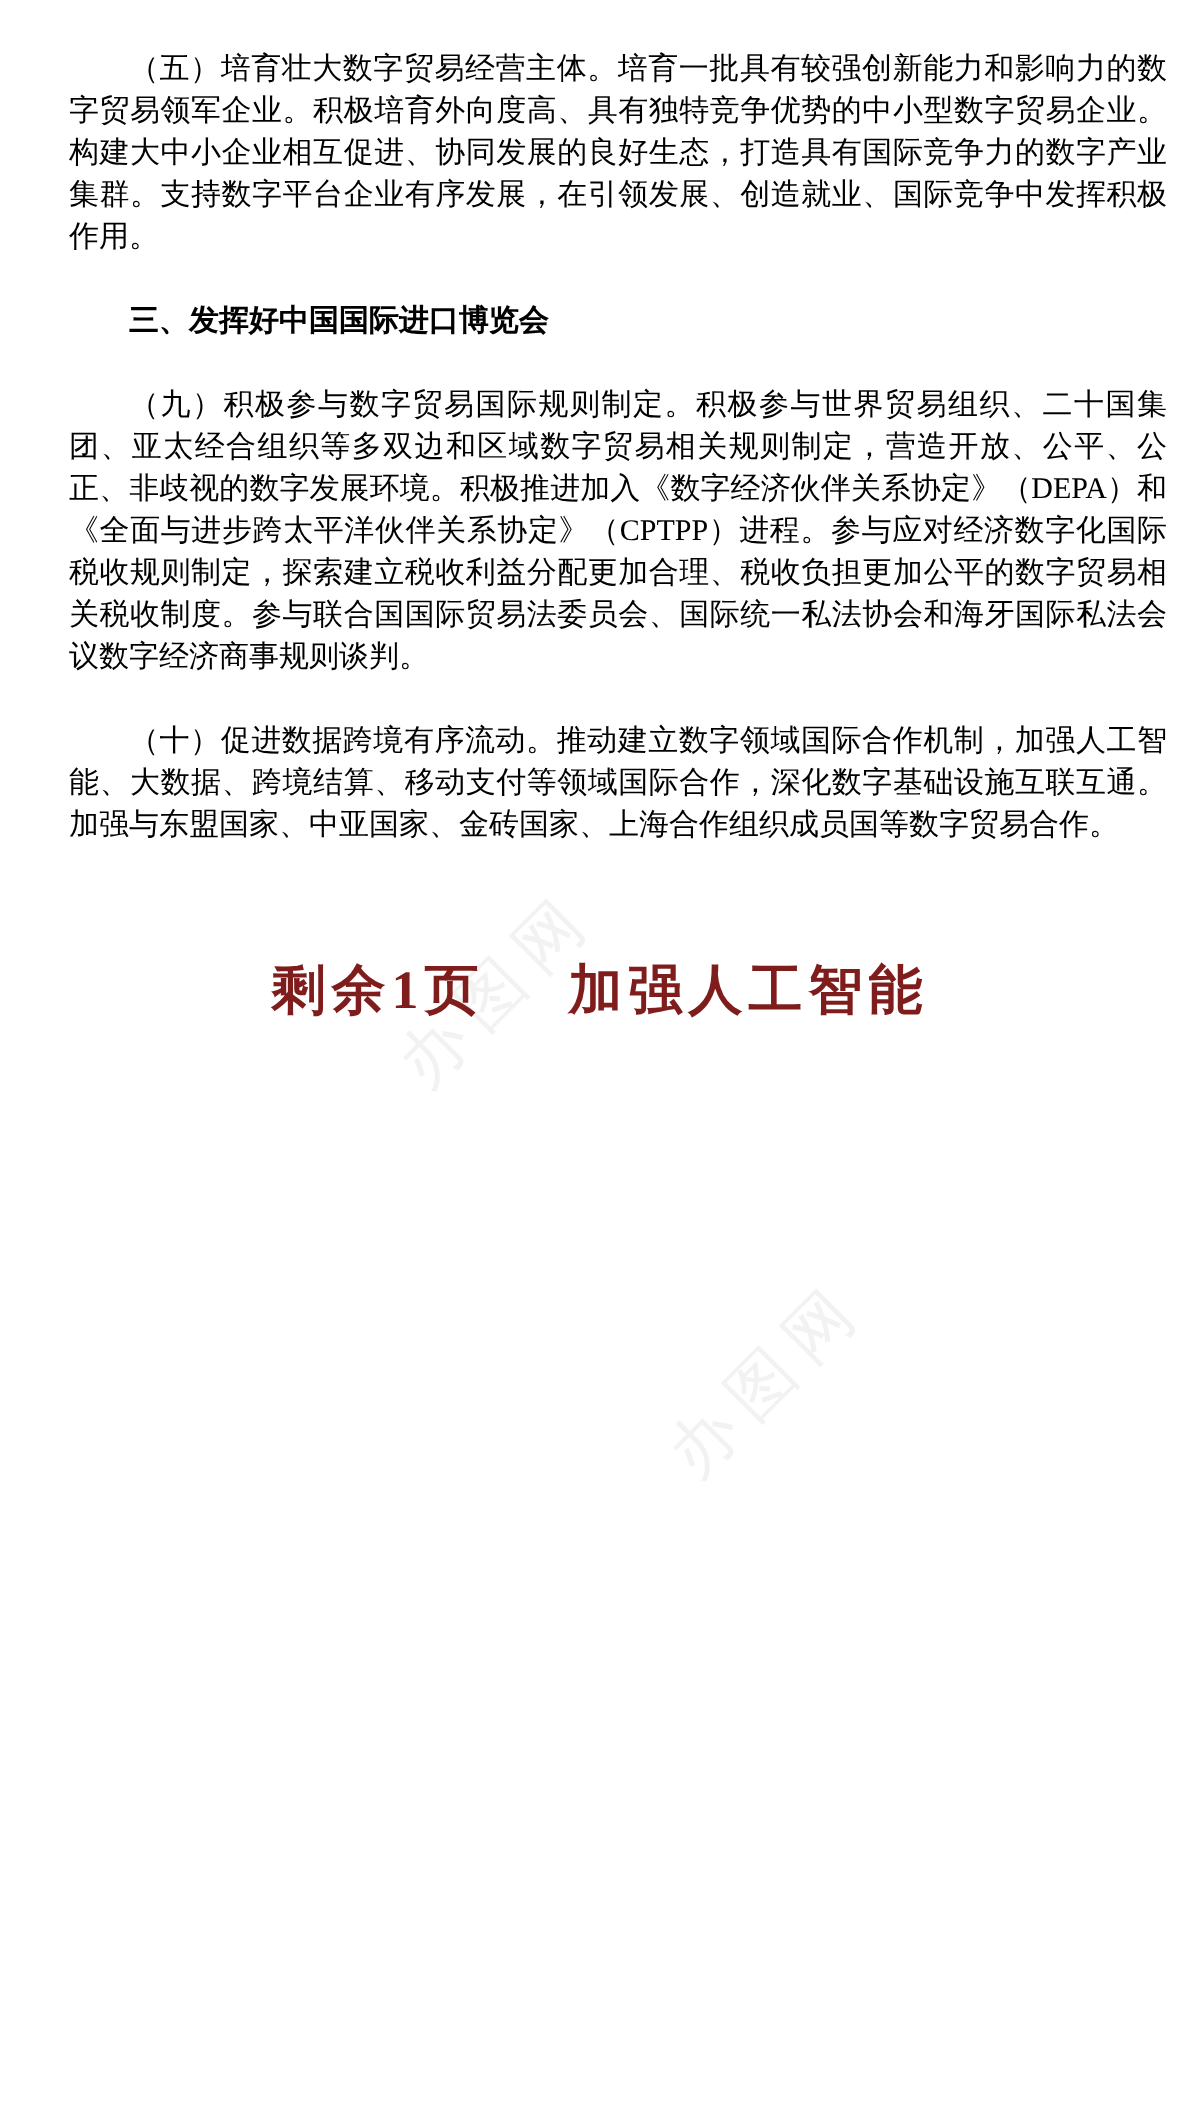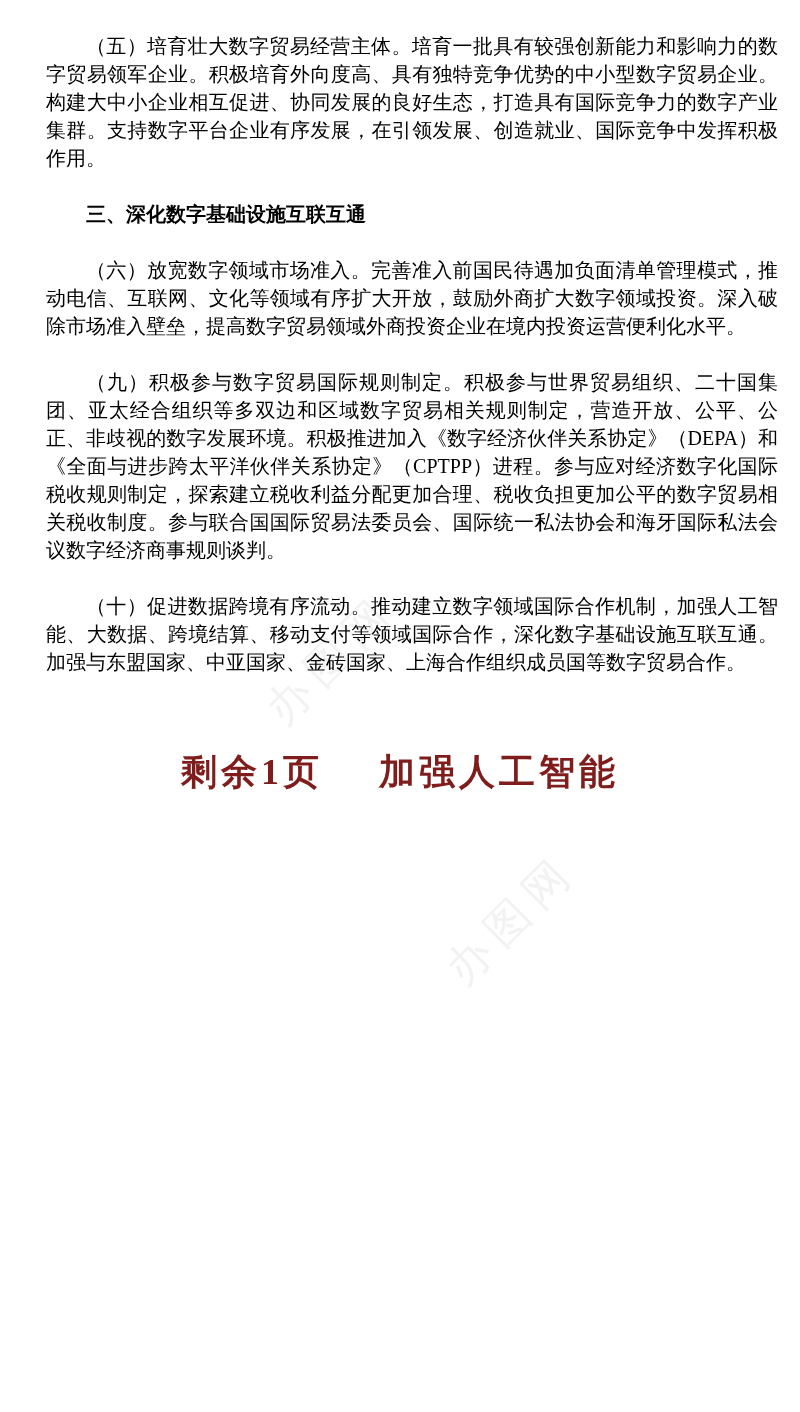--- a/index.html
+++ b/index.html
@@ -68,22 +68,21 @@
 <body>
 
 <div class="page">
 
   <span class="watermark wm1">办图网</span>
   <span class="watermark wm2">办图网</span>
 
   <div class="doc-body">
 
   <p class="para">（五）培育壮大数字贸易经营主体。培育一批具有较强创新能力和影响力的数字贸易领军企业。积极培育外向度高、具有独特竞争优势的中小型数字贸易企业。构建大中小企业相互促进、协同发展的良好生态，打造具有国际竞争力的数字产业集群。支持数字平台企业有序发展，在引领发展、创造就业、国际竞争中发挥积极作用。</p>
-      <p class="heading">三、深化数字基础设施互联互通</p>
-      <p class="para">（六）放宽数字领域市场准入。完善准入前国民待遇加负面清单管理模式，推动电信、互联网、文化等领域有序扩大开放，鼓励外商扩大数字领域投资。深入破除市场准入壁垒，提高数字贸易领域外商投资企业在境内投资运营便利化水平。</p>
+      <p class="heading">三、发挥好中国国际进口博览会</p>
       <p class="para">（九）积极参与数字贸易国际规则制定。积极参与世界贸易组织、二十国集团、亚太经合组织等多双边和区域数字贸易相关规则制定，营造开放、公平、公正、非歧视的数字发展环境。积极推进加入《数字经济伙伴关系协定》（DEPA）和《全面与进步跨太平洋伙伴关系协定》（CPTPP）进程。参与应对经济数字化国际税收规则制定，探索建立税收利益分配更加合理、税收负担更加公平的数字贸易相关税收制度。参与联合国国际贸易法委员会、国际统一私法协会和海牙国际私法会议数字经济商事规则谈判。</p>
       <p class="para">（十）促进数据跨境有序流动。推动建立数字领域国际合作机制，加强人工智能、大数据、跨境结算、移动支付等领域国际合作，深化数字基础设施互联互通。加强与东盟国家、中亚国家、金砖国家、上海合作组织成员国等数字贸易合作。</p>
     </div>
 
   <div class="footer-note">
     <span>剩余1页</span>
     <span>加强人工智能</span>
   </div>
 
 </div>

